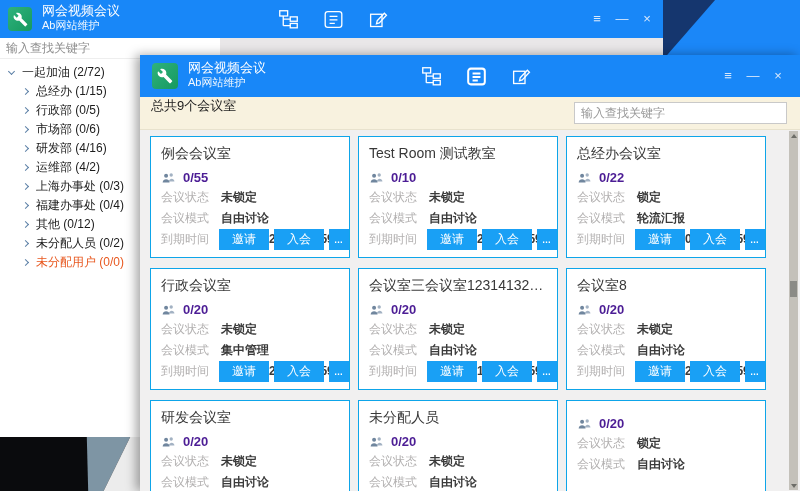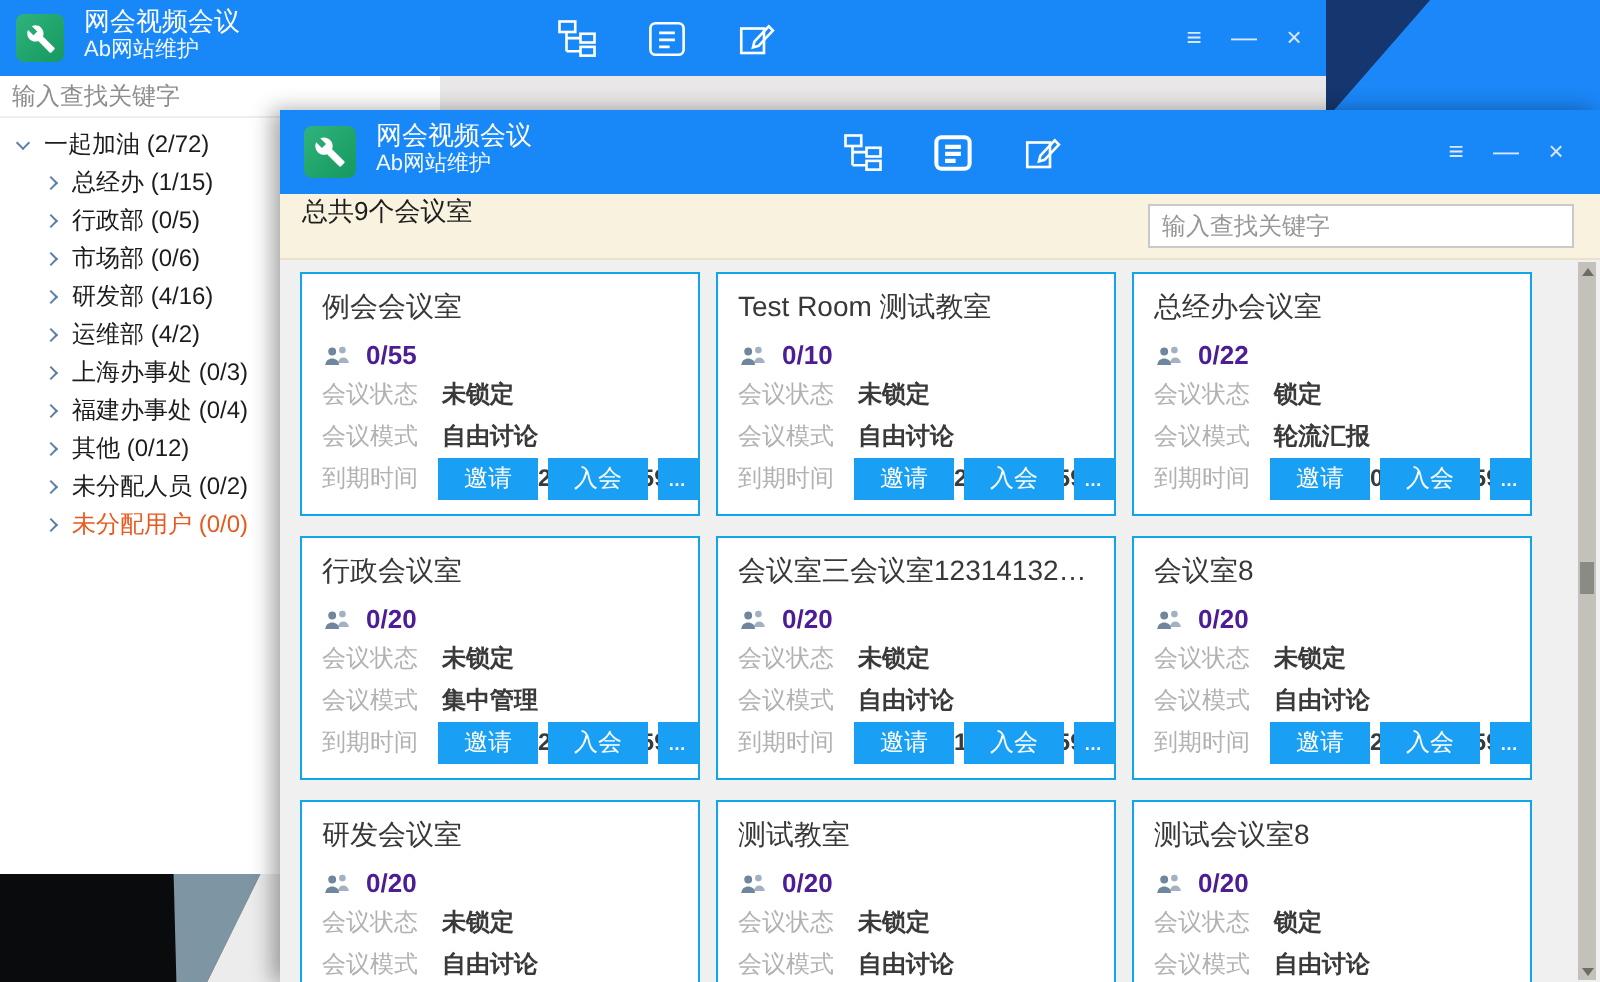--- a/index.html
+++ b/index.html
@@ -436,42 +436,41 @@
       <span class="ilabel">会议状态</span>
       <span class="ivalue">未锁定</span>
     </div>
     <div class="info-row">
       <span class="ilabel">会议模式</span>
       <span class="ivalue">自由讨论</span>
     </div>
 
   </div>
         <div class="card">
-    <div class="card-title">测试教室</div>
-    <div class="members-row">
-      <svg viewBox="0 0 24 20">
-        <circle cx="16.5" cy="5" r="2.8" fill="#a3b2c3"></circle>
-        <path d="M12.5 15.8c.6-3 2.6-4.6 4.8-4.6 2.3 0 4.2 1.8 4.6 4.6z" fill="#a3b2c3"></path>
-        <circle cx="8" cy="6.2" r="3.3" fill="#70869e"></circle>
-        <path d="M2.2 17.5c.4-3.6 2.8-5.4 5.8-5.4s5.4 1.8 5.8 5.4z" fill="#70869e"></path>
-      </svg>
-      <span class="members">0/20</span>
-    </div>
-    <div class="info-row">
-      <span class="ilabel">会议状态</span>
-      <span class="ivalue">未锁定</span>
-    </div>
-    <div class="info-row">
-      <span class="ilabel">会议模式</span>
-      <span class="ivalue">自由讨论</span>
-    </div>
-
-  </div>
-        <div class="card">
-    <div class="card-title">测试会议室8</div>
+    <div class="card-title">未分配人员</div>
+    <div class="members-row">
+      <svg viewBox="0 0 24 20">
+        <circle cx="16.5" cy="5" r="2.8" fill="#a3b2c3"></circle>
+        <path d="M12.5 15.8c.6-3 2.6-4.6 4.8-4.6 2.3 0 4.2 1.8 4.6 4.6z" fill="#a3b2c3"></path>
+        <circle cx="8" cy="6.2" r="3.3" fill="#70869e"></circle>
+        <path d="M2.2 17.5c.4-3.6 2.8-5.4 5.8-5.4s5.4 1.8 5.8 5.4z" fill="#70869e"></path>
+      </svg>
+      <span class="members">0/20</span>
+    </div>
+    <div class="info-row">
+      <span class="ilabel">会议状态</span>
+      <span class="ivalue">未锁定</span>
+    </div>
+    <div class="info-row">
+      <span class="ilabel">会议模式</span>
+      <span class="ivalue">自由讨论</span>
+    </div>
+
+  </div>
+        <div class="card">
     <div class="members-row">
       <svg viewBox="0 0 24 20">
         <circle cx="16.5" cy="5" r="2.8" fill="#a3b2c3"></circle>
         <path d="M12.5 15.8c.6-3 2.6-4.6 4.8-4.6 2.3 0 4.2 1.8 4.6 4.6z" fill="#a3b2c3"></path>
         <circle cx="8" cy="6.2" r="3.3" fill="#70869e"></circle>
         <path d="M2.2 17.5c.4-3.6 2.8-5.4 5.8-5.4s5.4 1.8 5.8 5.4z" fill="#70869e"></path>
       </svg>
       <span class="members">0/20</span>
     </div>
     <div class="info-row">

